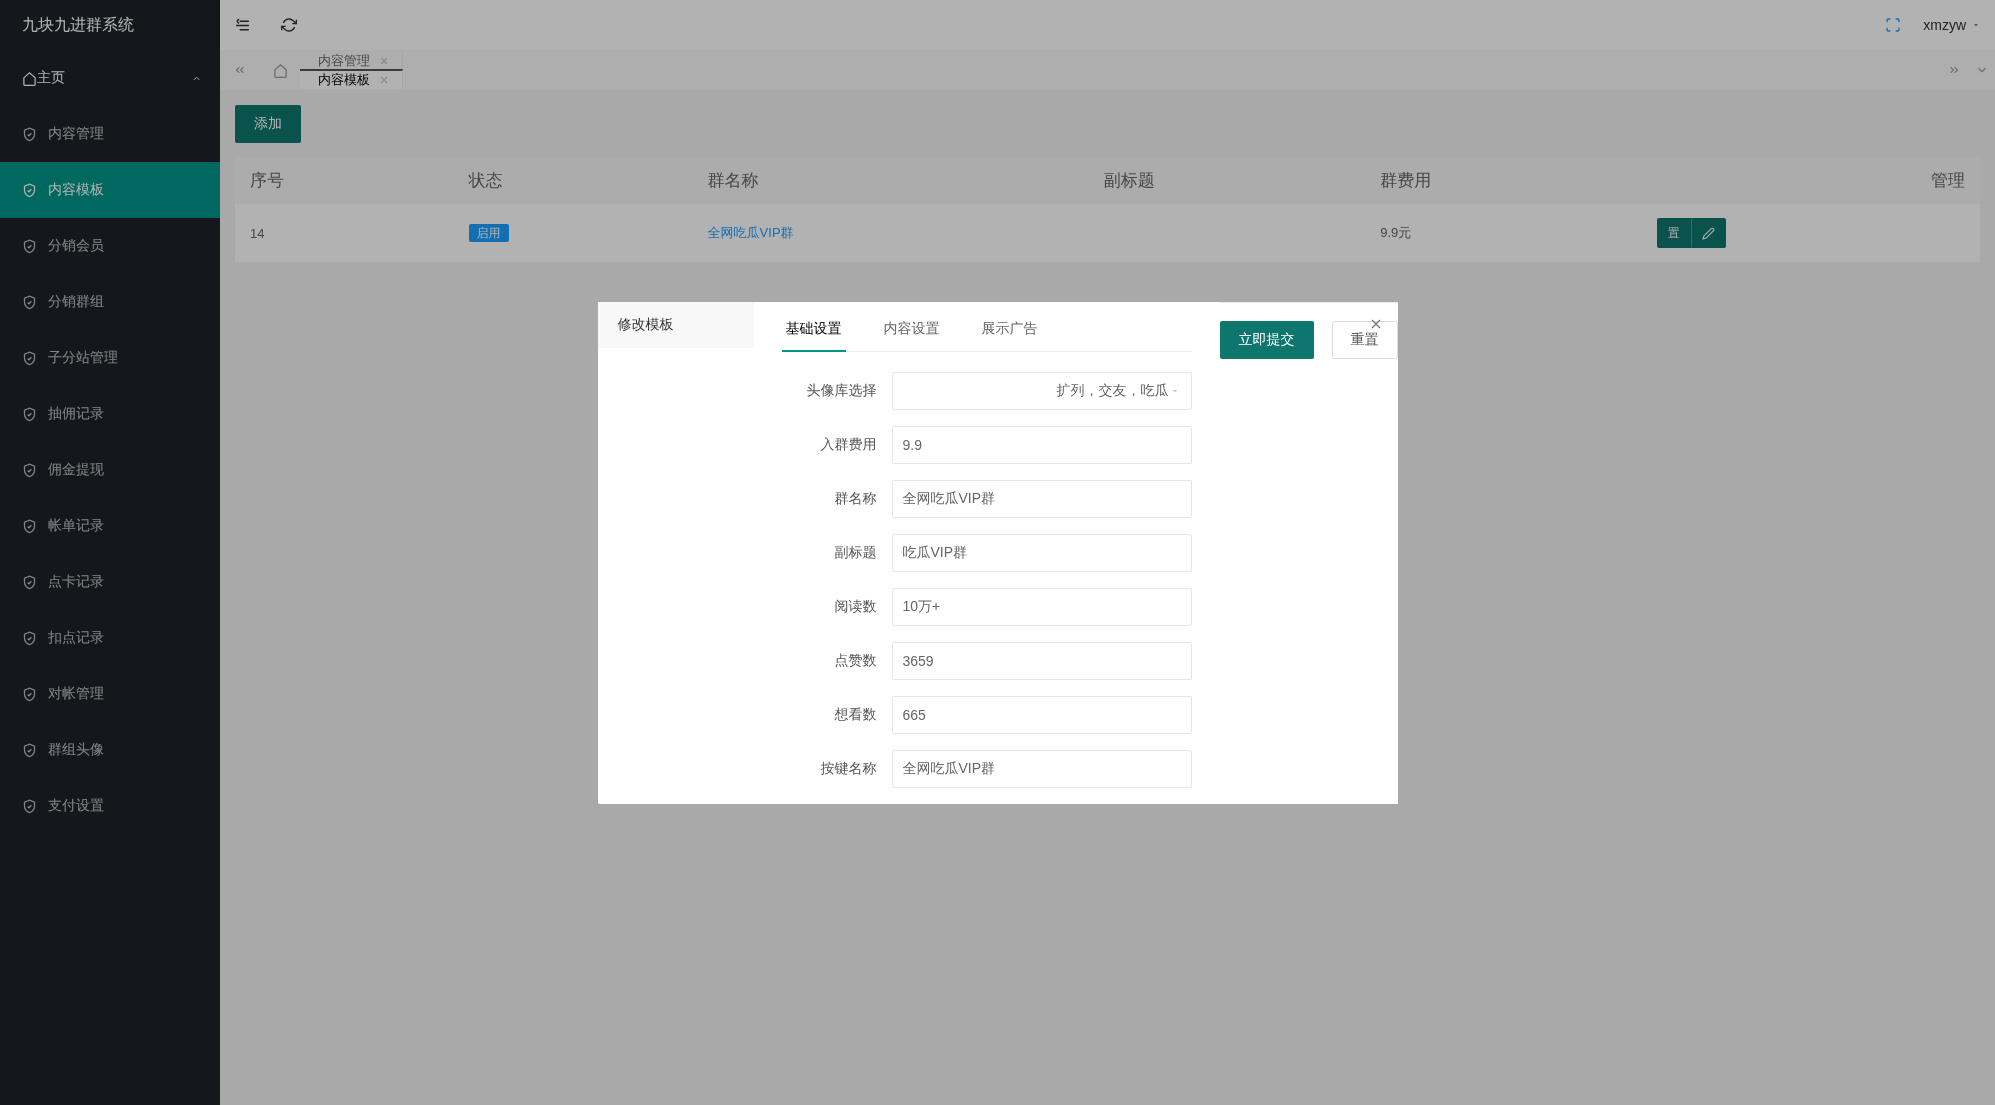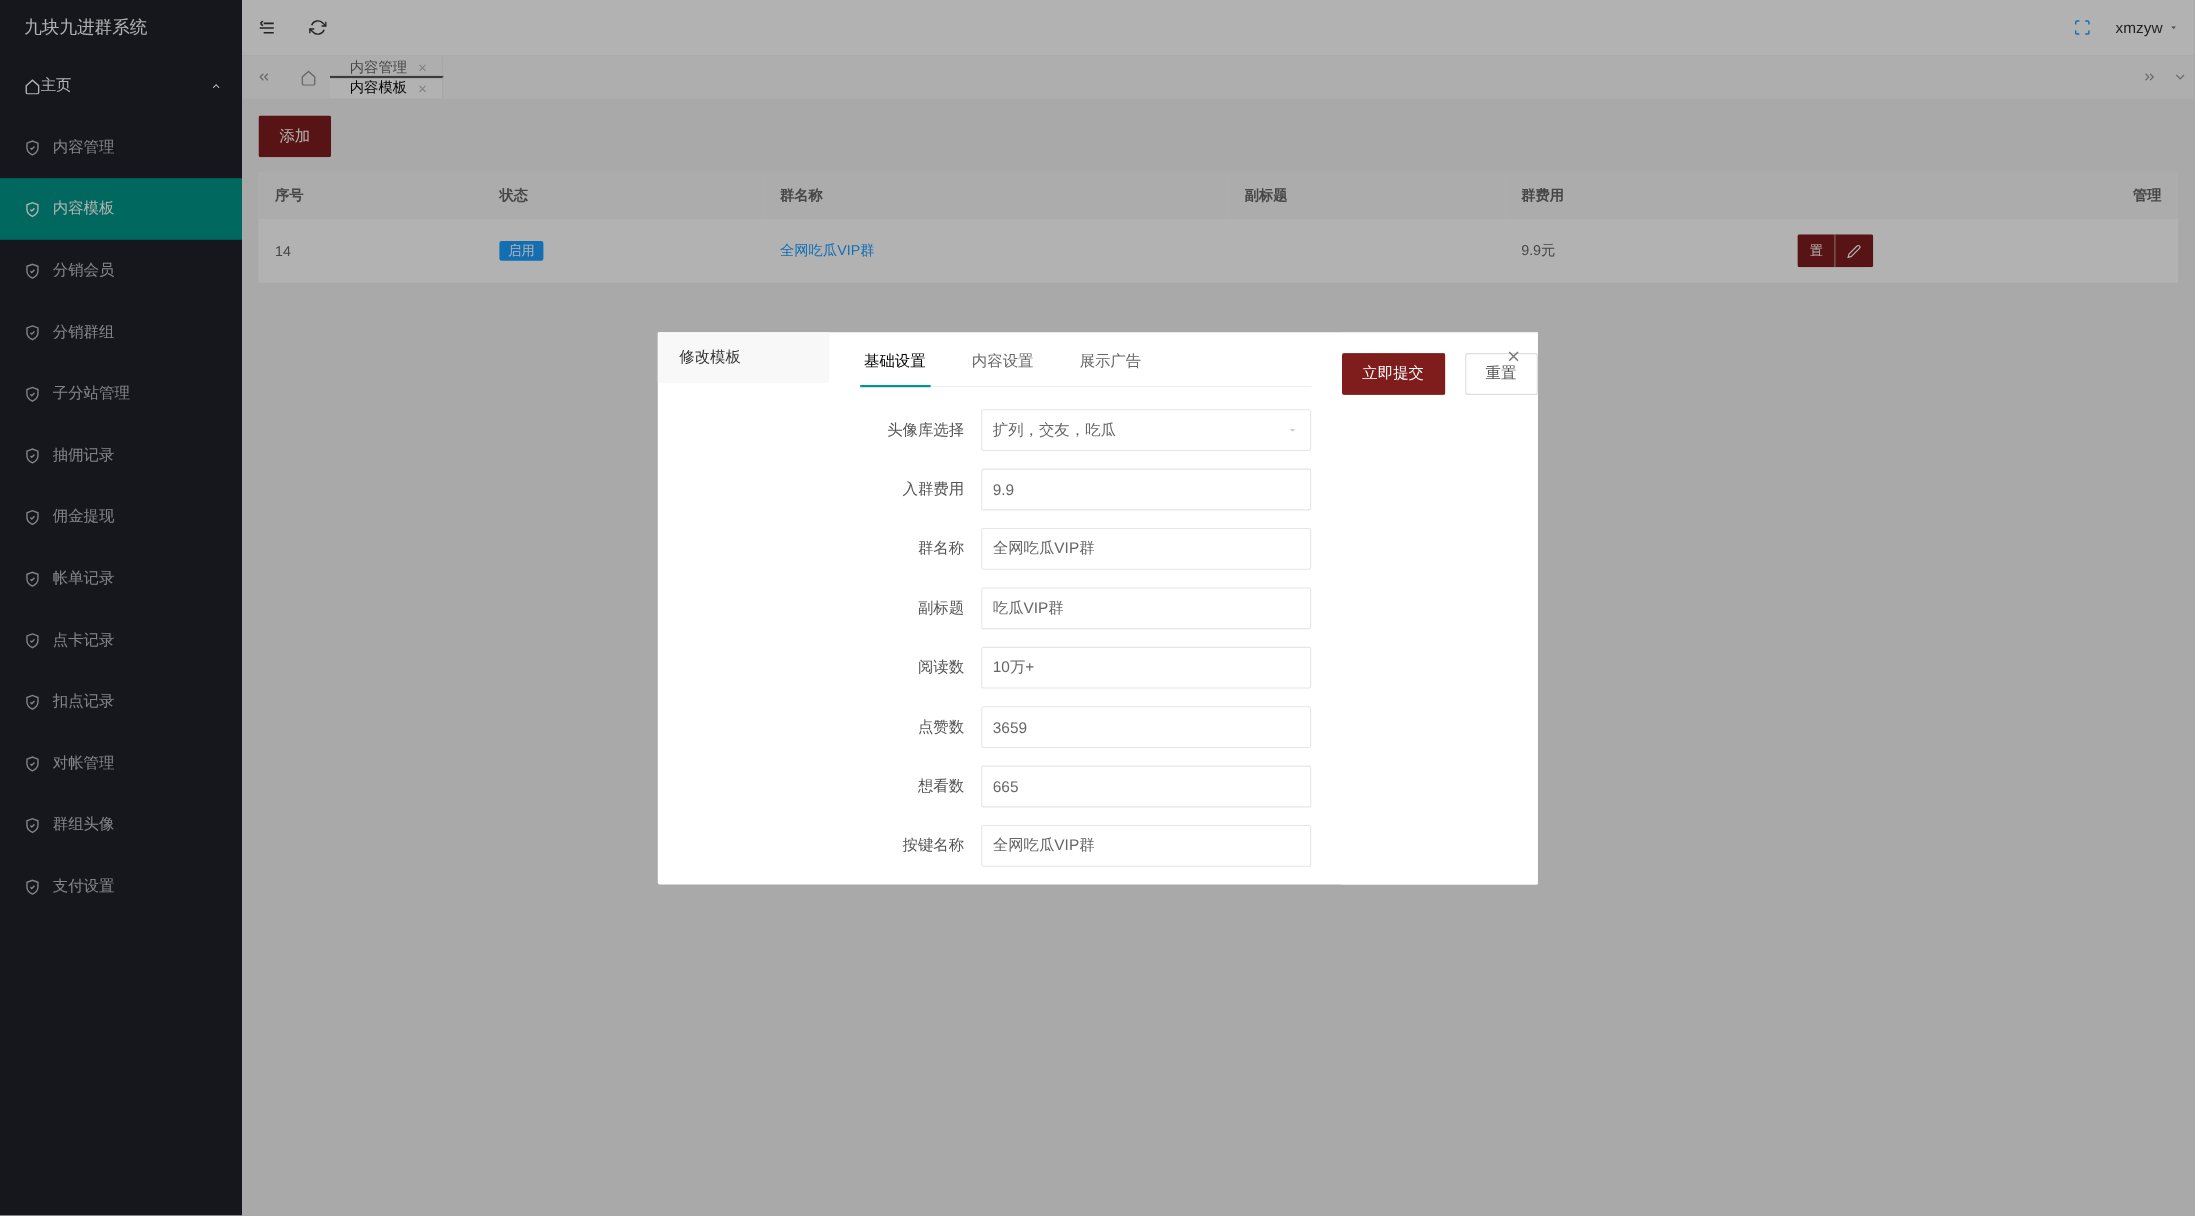--- a/index.html
+++ b/index.html
@@ -22,26 +22,26 @@
 .tabs-bar{height:40px;background:#fafafa;display:flex;align-items:center;border-top:1px solid #f6f6f6;border-bottom:1px solid #f6f6f6;position:relative}
 .tabs-left{display:flex;align-items:center;height:100%}
 .tab-nav{width:40px;height:100%;display:flex;align-items:center;justify-content:center;cursor:pointer}
 .tab-home{width:40px;height:100%;display:flex;align-items:center;justify-content:center;cursor:pointer;color:#999}
 .tab{height:100%;display:flex;align-items:center;padding:0 14px 0 18px;cursor:pointer;color:#666;font-size:13px;gap:10px;border-right:1px solid #eee}
 .tab.active{background:#fff;color:#000;border-top:2px solid #555;margin-top:-1px}
 .tab .close{color:#bbb;font-size:14px}
 .tabs-right{position:absolute;right:6px;display:flex;align-items:center;gap:14px}
 .content{flex:1;padding:15px;overflow:auto}
 .btn{display:inline-flex;align-items:center;justify-content:center;padding:0 18px;height:38px;border-radius:2px;cursor:pointer;font-size:14px;border:1px solid transparent}
-.btn-green{background:#7f1d1d;color:#fff}
+.btn-green{background:#0f766e;color:#fff}
 .btn-sm{height:30px;padding:0 10px;font-size:12px}
 .btn-default{background:#fff;border-color:#ddd;color:#555}
 .table-wrap{margin-top:14px;background:#fff}
 .tbl{width:100%;border-collapse:collapse}
-.tbl th{background:#f7f7f7;font-weight:700;color:#666;text-align:left;padding:12px 15px;font-size:13px}
+.tbl th{background:#f7f7f7;font-weight:400;color:#666;text-align:left;padding:12px 15px;font-size:17px}
 .tbl td{padding:14px 15px;font-size:13px;color:#666}
 .tag-blue{background:#1e9fff;color:#fff;padding:2px 8px;border-radius:2px;font-size:12px}
 .link{color:#1e9fff;cursor:pointer}
 .row-actions{display:flex;gap:0}
 .row-actions .btn-sm{border-radius:2px}
 .row-actions .btn-sm:first-child{border-top-right-radius:0;border-bottom-right-radius:0}
 .row-actions .btn-sm:last-child{border-top-left-radius:0;border-bottom-left-radius:0;border-left:1px solid rgba(255,255,255,.3)}
 .overlay{position:fixed;inset:0;background:rgba(0,0,0,.3);display:flex;align-items:center;justify-content:center}
 .dialog{width:800px;background:#fff;border-radius:2px;display:flex;max-height:90vh;position:relative}
 .dlg-head{padding:0 80px 0 20px;height:46px;display:flex;align-items:center;background:#f8f8f8;color:#333;font-size:14px}
@@ -49,21 +49,21 @@
 .dlg-body{flex:1;overflow-y:auto;padding:18px 28px 0 28px;position:relative}
 .dlg-body::-webkit-scrollbar{width:10px}
 .dlg-body::-webkit-scrollbar-thumb{background:#c1c1c1}
 .inner-tabs{display:flex;gap:34px;border-bottom:1px solid #eee;margin-bottom:20px}
 .inner-tab{padding:0 4px 12px 4px;cursor:pointer;color:#666;font-size:14px}
 .inner-tab.active{color:#000;border-bottom:2px solid #009688;margin-bottom:-1px}
 .form-row{display:flex;align-items:center;margin-bottom:16px}
 .form-label{width:110px;text-align:right;color:#555;padding-right:15px;font-size:14px}
 .form-ctl{flex:1}
 .input{width:100%;height:38px;border:1px solid #e6e6e6;border-radius:2px;padding:0 10px;font-size:14px;color:#666;outline:none}
-.select{width:100%;height:38px;border:1px solid #e6e6e6;border-radius:2px;padding:0 10px;font-size:14px;color:#666;display:flex;align-items:center;justify-content:space-between;cursor:pointer}
+.select{width:100%;height:38px;border:1px solid #e6e6e6;border-radius:2px;padding:0 10px;font-size:14px;color:#666;display:flex;align-items:center;justify-content:flex-end;cursor:pointer}
 .avatar-img{width:46px;height:46px;display:flex;align-items:center;justify-content:center}
 .dlg-foot{padding:18px 0;display:flex;justify-content:center;gap:18px;border-top:1px solid #eee;background:#fff}
 svg{display:block}
 </style>
 </head>
 <body>
 
 <div class="layout">
   <aside class="sidebar">
     <div class="logo">九块九进群系统</div>

